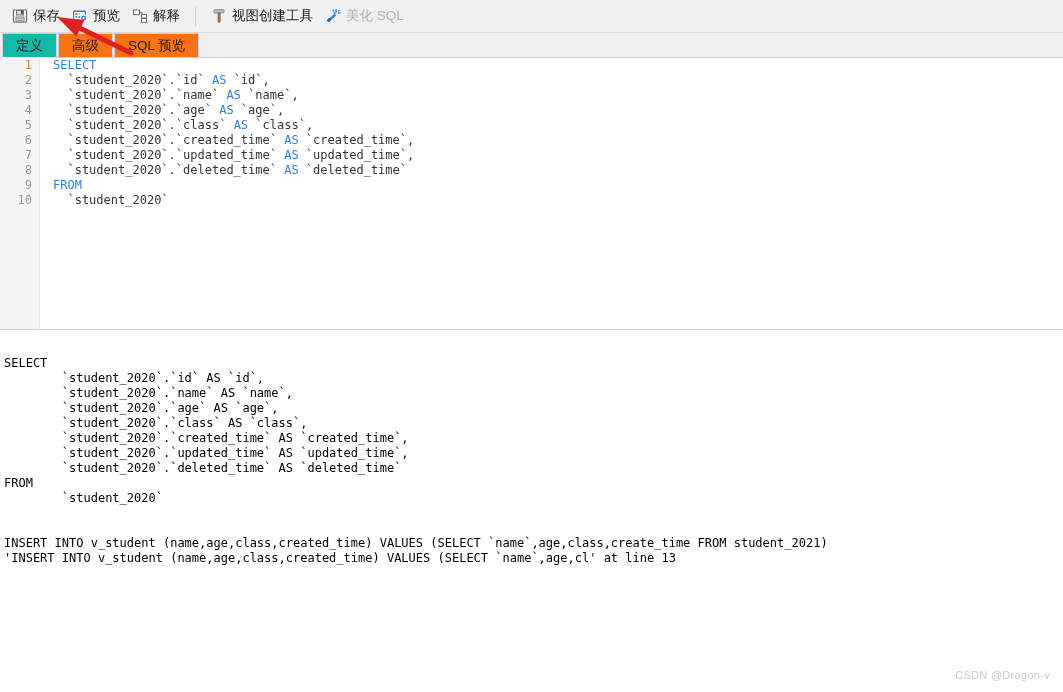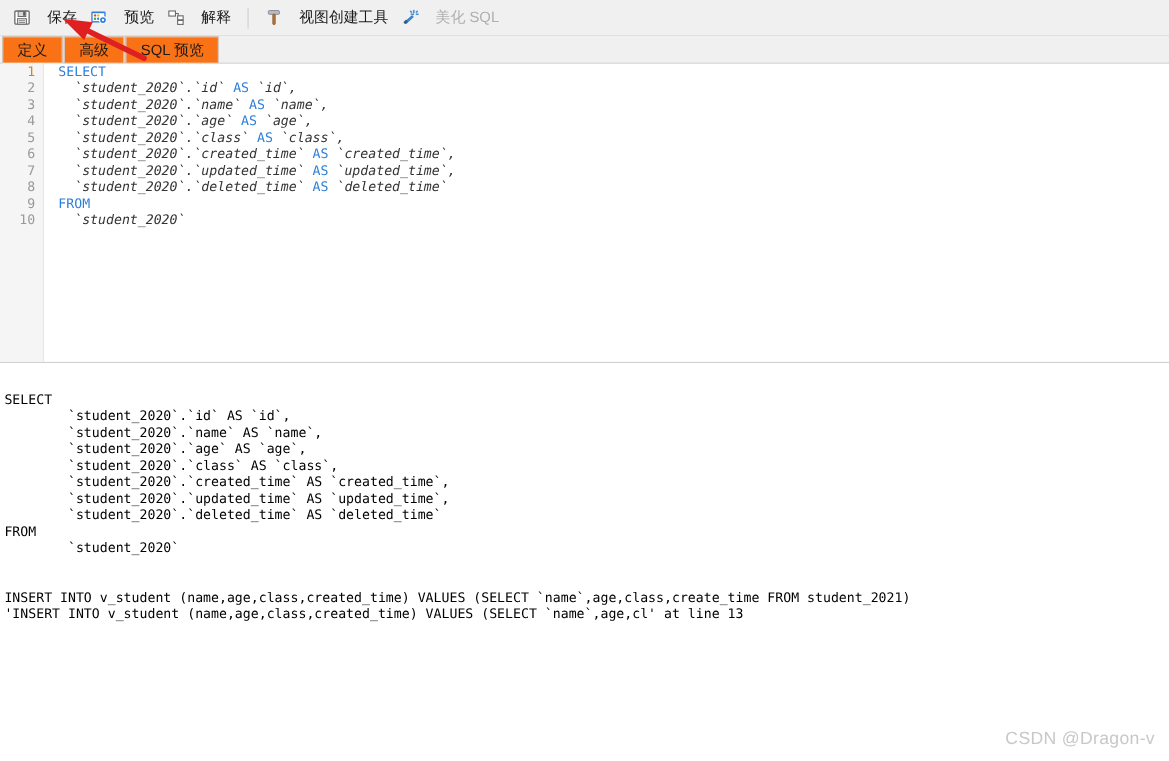--- a/index.html
+++ b/index.html
@@ -22,21 +22,21 @@
     width: 1063px; height: 33px;
     background: #f0f0f0;
     border-bottom: 1px solid #dcdcdc;
     display: flex;
     align-items: center;
     padding-left: 6px;
   }
   .tb-btn {
     display: flex;
     align-items: center;
-    gap: 15px;
+    gap: 5px;
     height: 25px;
     padding: 0 6px;
     cursor: default;
     white-space: nowrap;
   }
   .tb-label {
     font-size: 13.5px;
     color: #1a1a1a;
     line-height: 1;
   }
@@ -65,21 +65,21 @@
     font-size: 13.5px;
     color: #1a1a1a;
     background: #f97316;
     border: 1px solid #cfcfcf;
     border-bottom: none;
     margin-right: 1px;
     cursor: default;
     white-space: nowrap;
   }
   .tab.active {
-    background: #f97316;
+    background: #14b8a6;
     border-bottom: 1px solid #ffffff;
     margin-bottom: -1px;
     height: 25px;
   }
 
   
   .editor {
     position: absolute; left: 0; top: 58px;
     width: 1063px; height: 272px;
     background: #ffffff;
@@ -104,21 +104,21 @@
     white-space: pre;
   }
   .ln {
     text-align: right;
     padding-right: 7px;
     color: #999999;
   }
   .ln.cur { color: #d08030; }
   .cl { padding-left: 12px; color: #222222; }
   .kw { color: #2f7fd8; }
-  .ident { color: #333333; font-style: italic; }
+  .ident { color: #333333; }
 
   
   .infotabs {
     position: absolute; left: 0; top: 331px;
     width: 1063px; height: 25px;
     background: #f0f0f0;
     border-bottom: 1px solid #cfcfcf;
     display: flex;
     align-items: flex-end;
     padding-left: 2px;
@@ -145,21 +145,21 @@
     position: absolute;
     left: 0; top: 0;
     width: 1063px; height: 692px;
     pointer-events: none;
   }
 
   
   .watermark {
     position: absolute;
     right: 13px; bottom: 11px;
-    font-size: 16px;
+    font-size: 11px;
     color: #c8c8c8;
     letter-spacing: 0.3px;
     white-space: nowrap;
   }
 </style>
 </head>
 <body>
 
 <div id="app">
 

